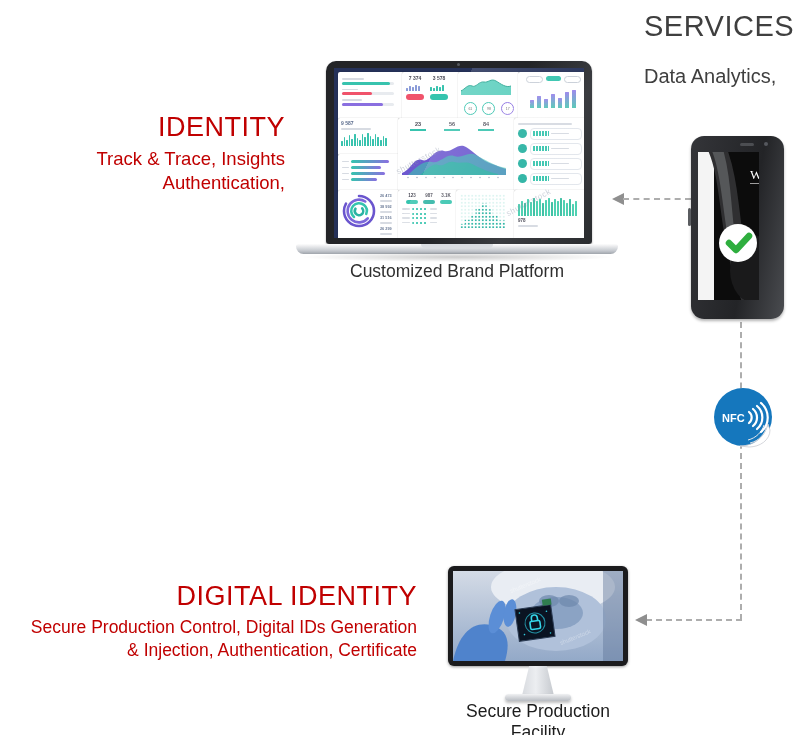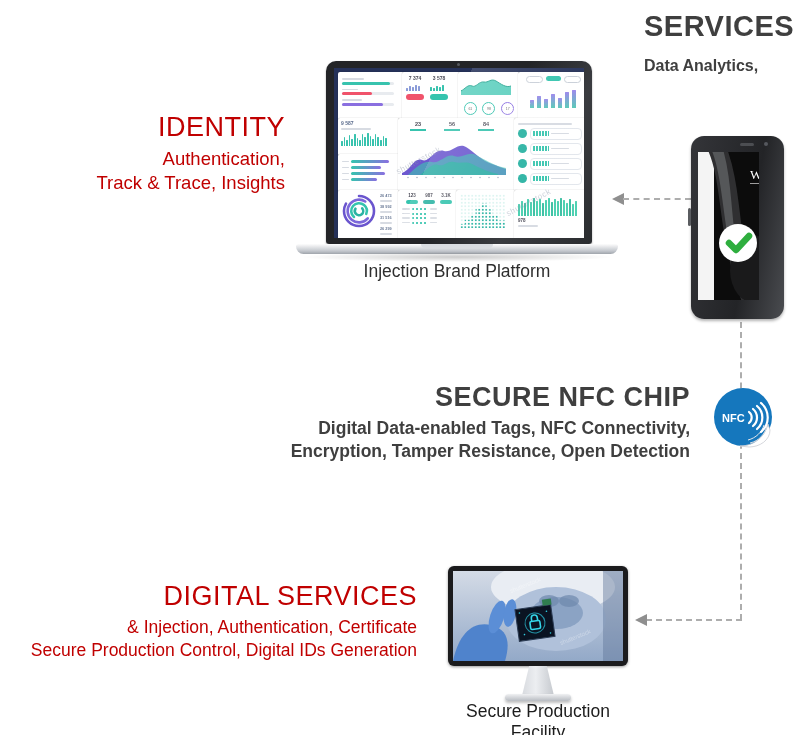--- a/index.html
+++ b/index.html
@@ -3,25 +3,25 @@
 <meta charset="utf-8">
 <style>
   html,body{margin:0;padding:0;background:#fff;}
   #canvas{position:relative;width:802px;height:735px;background:#ffffff;overflow:hidden;
           font-family:"Liberation Sans",sans-serif;}
 
   
   .tblock{position:absolute;}
   .tblock .title{font-size:27px;letter-spacing:.5px;}
   .tblock .sub{font-size:17.5px;line-height:1.32;margin-top:4px;}
-  .gray .title,.gray .sub{color:#3f3f3f;font-weight:bold;}
+  .gray .title,.gray .sub{color:#3f3f3f;}
   .red .title,.red .sub{color:#c00000;}
   #services-block{left:644px;top:10px;text-align:left;}
   #services-block .title{font-size:29px;}
-  #services-block .sub{font-size:16px;line-height:1.35;margin-top:12px;}
+  #services-block .sub{font-size:20px;line-height:1.35;margin-top:20px;}
   #backend-block{right:517px;top:112px;text-align:right;}
   #backend-block .sub{font-size:18.5px;}
   #nfc-block{right:112px;top:382px;text-align:right;}
   #identity-block{right:385px;top:581px;text-align:right;}
 
   .caption{position:absolute;font-size:17.5px;color:#2e2e2e;text-align:center;}
   #laptop-caption{left:337px;top:261px;width:240px;}
   #monitor-caption{left:438px;top:701px;width:200px;color:#1c1c1c;}
 
   
@@ -83,22 +83,22 @@
   <div id="services-block" class="tblock gray">
     <div class="title">SERVICES</div>
     <div class="sub">
       <div>Data Analytics,</div>
     </div>
   </div>
 
   <div id="backend-block" class="tblock red">
     <div class="title">IDENTITY</div>
     <div class="sub">
+      <div>Track &amp; Trace, Insights</div>
       <div>Authentication,</div>
-      <div>Track &amp; Trace, Insights</div>
     </div>
   </div>
 
   <div class="arrow-left" style="left:612px;top:193px;"></div>
   <div class="dash-h" style="left:623px;top:198px;width:68px;"></div>
   <div class="dash-v" style="left:740px;top:322px;height:298px;"></div>
   <div class="dash-h" style="left:646px;top:619px;width:96px;"></div>
   <div class="arrow-left" style="left:635px;top:614px;"></div>
 
   <div id="laptop-screen">
@@ -391,21 +391,21 @@
       <span class="wm" style="left:60px;top:88px;">shutterstock</span>
       <span class="wm light" style="left:150px;top:40px;">shutterstock</span>
       <span class="wm" style="left:170px;top:130px;">shutterstock</span>
       <div id="screen-gloss"></div>
     </div>
   </div>
   <div id="laptop-base">
       <div id="laptop-notch"></div>
     </div>
   <div id="laptop-shadow"></div>
-  <div id="laptop-caption" class="caption">Injection Brand Platform</div>
+  <div id="laptop-caption" class="caption">Customized Brand Platform</div>
 
   <div id="phone">
     <div id="phone-speaker"></div>
     <div id="phone-cam"></div>
     <div id="phone-btn"></div>
     <div id="phone-screen">
       <svg width="79" height="148" viewBox="0 0 79 148">
         <rect width="79" height="148" fill="#0c0c0c"></rect>
         <rect x="0" y="0" width="16" height="148" fill="#f4f4f4"></rect>
         <path d="M8,-6 C26,30 18,80 44,150 L62,150 C38,92 46,40 28,-6 Z" fill="#2f2f31"></path>
@@ -426,33 +426,26 @@
     <path d="M36,54 C44,52 50,46 52,39" fill="none" stroke="#e4e6ea" stroke-width="1"></path>
     <text x="10" y="36" font-size="11" font-weight="bold" fill="#ffffff" font-family="Liberation Sans, sans-serif">NFC</text>
     <g fill="none" stroke="#ffffff" stroke-width="2.2" stroke-linecap="round">
       <path d="M37,26 a7,7 0 0 1 0,11"></path>
       <path d="M41,23 a11,11 0 0 1 0,17"></path>
       <path d="M45,20 a15,15 0 0 1 0,23"></path>
       <path d="M49,17 a19,19 0 0 1 0,29"></path>
     </g>
   </svg>
 
-  <div id="nfc-block" class="tblock gray">
-    <div class="title">SECURE NFC CHIP</div>
+
+  <div id="identity-block" class="tblock red">
+    <div class="title">DIGITAL IDENTITY</div>
     <div class="sub">
-      <div>Digital Data-enabled Tags, NFC Connectivity,</div>
-      <div>Encryption, Tamper Resistance, Open Detection</div>
-    </div>
-  </div>
-
-  <div id="identity-block" class="tblock red">
-    <div class="title">DIGITAL SERVICES</div>
-    <div class="sub">
+      <div>Secure Production Control, Digital IDs Generation</div>
       <div>&amp; Injection, Authentication, Certificate</div>
-      <div>Secure Production Control, Digital IDs Generation</div>
     </div>
   </div>
 
   <div id="monitor-frame">
     <div id="monitor-screen">
       <svg width="170" height="90" viewBox="0 0 170 90">
         <defs>
           <linearGradient id="bgv" x1="0" y1="0" x2="0" y2="1">
             <stop offset="0" stop-color="#d4dbe6"></stop>
               <stop offset="1" stop-color="#93a9c8"></stop>

